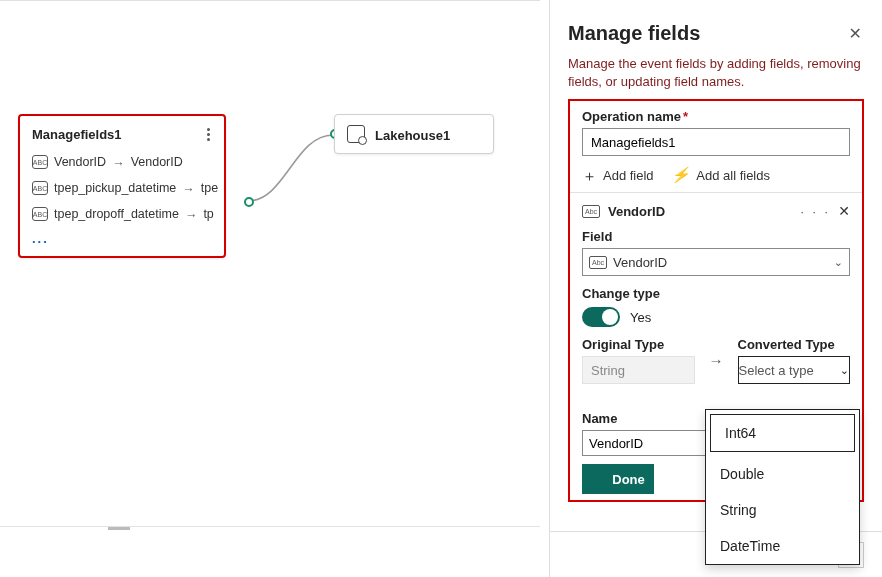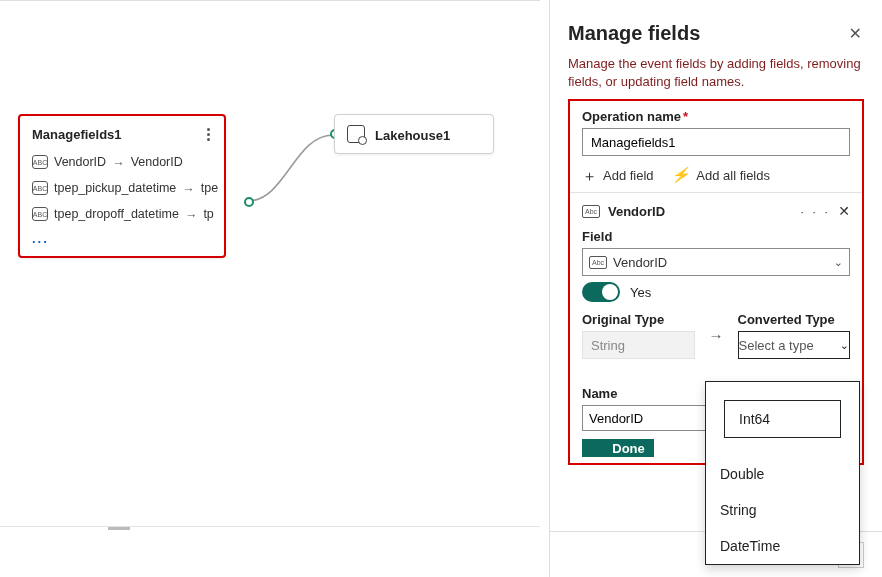--- a/index.html
+++ b/index.html
@@ -187,33 +187,33 @@
     margin-top:4px; color:#555; position:relative;
   }
   .conv-select .chev{ margin-left:auto; font-size:11px; color:#222;}
   .name-row{ margin-top:27px;}
   .name-input{
     width:128px; height:26px; border:1px solid #888; padding:0 6px;
     font-size:13px; margin-top:4px;
   }
   .done-btn{
     margin-top:8px; background:#0b6a5d; color:#fff; border:none;
-    height:18px; width:72px; font-size:13px; font-weight:600;
+    height:30px; width:72px; font-size:13px; font-weight:600;
     cursor:pointer;
     padding-left:27px;
   }
   .dropdown{
     position:absolute; right:22px; bottom:12px; width:155px;
     background:#fff; border:1.5px solid #222; box-shadow:0 4px 10px rgba(0,0,0,0.18);
     z-index:50;
   }
   .dropdown .opt{
     padding:10px 14px; font-size:14px; color:#222; cursor:pointer;
   }
-  .dropdown .opt:first-child{ border:1px solid #222; margin:18px; }
+  .dropdown .opt:first-child{ border:1px solid #222; margin:4px; }
   .footer{
     border-top:1px solid #ddd; height:46px;
     display:flex; align-items:center; justify-content:flex-end;
     padding:0 18px; gap:8px; font-size:13px; color:#333;
     position:relative;
   }
   .refresh-ic{ font-size:15px; }
   .chev-up{
     width:26px; height:26px; border:1px solid #ccc; display:flex;
     align-items:center; justify-content:center; font-size:12px;
@@ -313,20 +313,21 @@
           <span class="fh-x">✕</span>
         </div>
 
         <div class="sublabel">Field</div>
         <div class="select-box">
           <span class="abc-ic">Abc</span>
           <span>VendorID</span>
           <span class="chev">⌄</span>
         </div>
 
+        <div class="sublabel">Change type</div>
         <div class="toggle-row">
           <div class="toggle"></div>
           <span>Yes</span>
         </div>
 
         <div class="two-col">
           <div class="col">
             <div class="label">Original Type</div>
             <div class="orig-box">String</div>
           </div>

